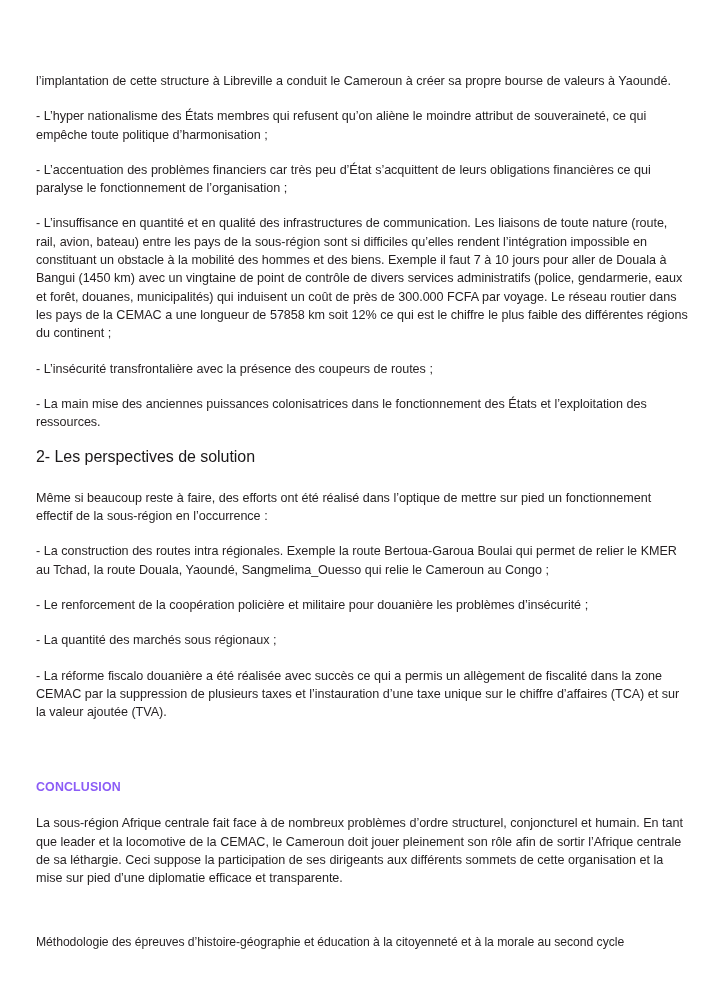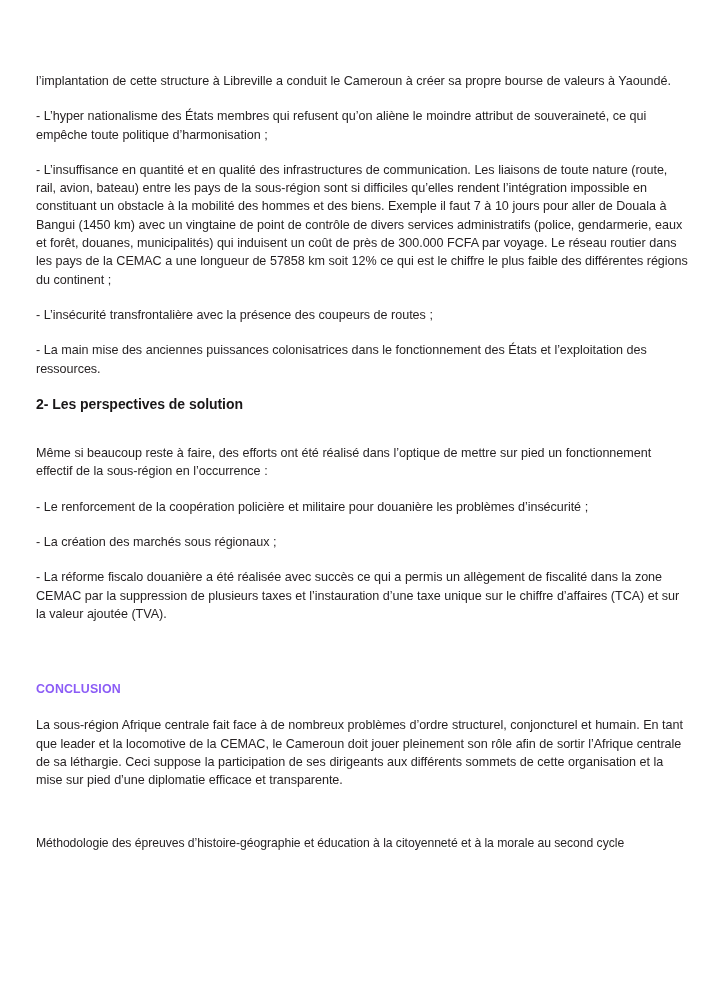--- a/index.html
+++ b/index.html
@@ -31,24 +31,24 @@
   .para {
     font-size: 12.6px;
     line-height: 18.3px;
     text-align: left;
     margin: 0 0 17px 0;
     letter-spacing: -0.05px;
     word-spacing: 0.15px;
     color: #231f20;
   }
   .heading {
-    font-size: 14px;
+    font-size: 16px;
     line-height: 18.3px;
-    font-weight: bold;
-    margin: 0 0 31px 0;
+    font-weight: normal;
+    margin: 0 0 22px 0;
     letter-spacing: -0.05px;
     color: #1a1718;
   }
   .heading-conclusion {
     font-size: 12.4px;
     line-height: 18px;
     font-weight: bold;
     letter-spacing: 0.15px;
     margin: 0 0 18px 0;
     color: #8b5cf6;
@@ -70,37 +70,39 @@
 </head>
 <body>
 
 <div class="page">
   <div class="doc-body">
 
     <p class="para">l’implantation de cette structure à Libreville a conduit le Cameroun à créer sa propre bourse de valeurs à Yaoundé.</p>
 
     <p class="para">- L’hyper nationalisme des États membres qui refusent qu’on aliène le moindre attribut de souveraineté, ce qui empêche toute politique d’harmonisation ;</p>
 
+    <p class="para">- L’accentuation des problèmes financiers car très peu d’État s’acquittent de leurs obligations financières ce qui paralyse le fonctionnement de l’organisation ;</p>
 
     <p class="para">- L’insuffisance en quantité et en qualité des infrastructures de communication. Les liaisons de toute nature (route, rail, avion, bateau) entre les pays de la sous-région sont si difficiles qu’elles rendent l’intégration impossible en constituant un obstacle à la mobilité des hommes et des biens. Exemple il faut 7 à 10 jours pour aller de Douala à Bangui (1450 km)  avec un vingtaine de point de contrôle de divers services administratifs (police, gendarmerie, eaux et forêt, douanes, municipalités) qui induisent un coût de près de 300.000 FCFA par voyage. Le réseau routier dans les pays de la CEMAC a une longueur de 57858 km soit 12% ce qui est le chiffre le plus faible des différentes régions du continent ;</p>
 
     <p class="para">- L’insécurité transfrontalière avec la présence des coupeurs de routes ;</p>
 
 
     <p class="para">- La main mise des anciennes puissances colonisatrices dans le fonctionnement des États et l’exploitation des ressources.</p>
 
     <p class="heading">2- Les perspectives de solution</p>
 
     <p class="para">Même si beaucoup reste à faire, des efforts ont été réalisé dans l’optique de mettre sur pied un fonctionnement effectif de la sous-région en l’occurrence :</p>
 
 
+    <p class="para">- La construction des routes intra régionales.  Exemple la route Bertoua-Garoua Boulai qui permet de relier le KMER au Tchad, la route Douala, Yaoundé, Sangmelima_Ouesso qui relie le Cameroun au Congo ;</p>
 
     <p class="para">- Le renforcement de la coopération policière et militaire pour douanière les problèmes d’insécurité ;</p>
 
-    <p class="para">- La création des marchés sous régionaux ;</p>
+    <p class="para">- La quantité des marchés sous régionaux ;</p>
 
     <p class="para">- La réforme fiscalo douanière a été réalisée avec succès ce qui a permis un allègement de fiscalité dans la zone CEMAC par la suppression de plusieurs taxes et l’instauration d’une taxe unique sur le chiffre d’affaires (TCA) et sur la valeur ajoutée (TVA).</p>
 
     <div class="spacer-lg"></div>
 
     <p class="heading-conclusion">CONCLUSION</p>
 
     <p class="para">La sous-région Afrique centrale fait face à de nombreux problèmes d’ordre structurel, conjoncturel et humain. En tant que leader et la locomotive de la CEMAC, le Cameroun doit jouer pleinement son rôle afin de sortir l’Afrique centrale de sa léthargie. Ceci suppose la participation de ses dirigeants aux différents sommets de cette organisation et la mise sur pied d’une diplomatie efficace et transparente.</p>
 
     <div class="spacer-md"></div>

